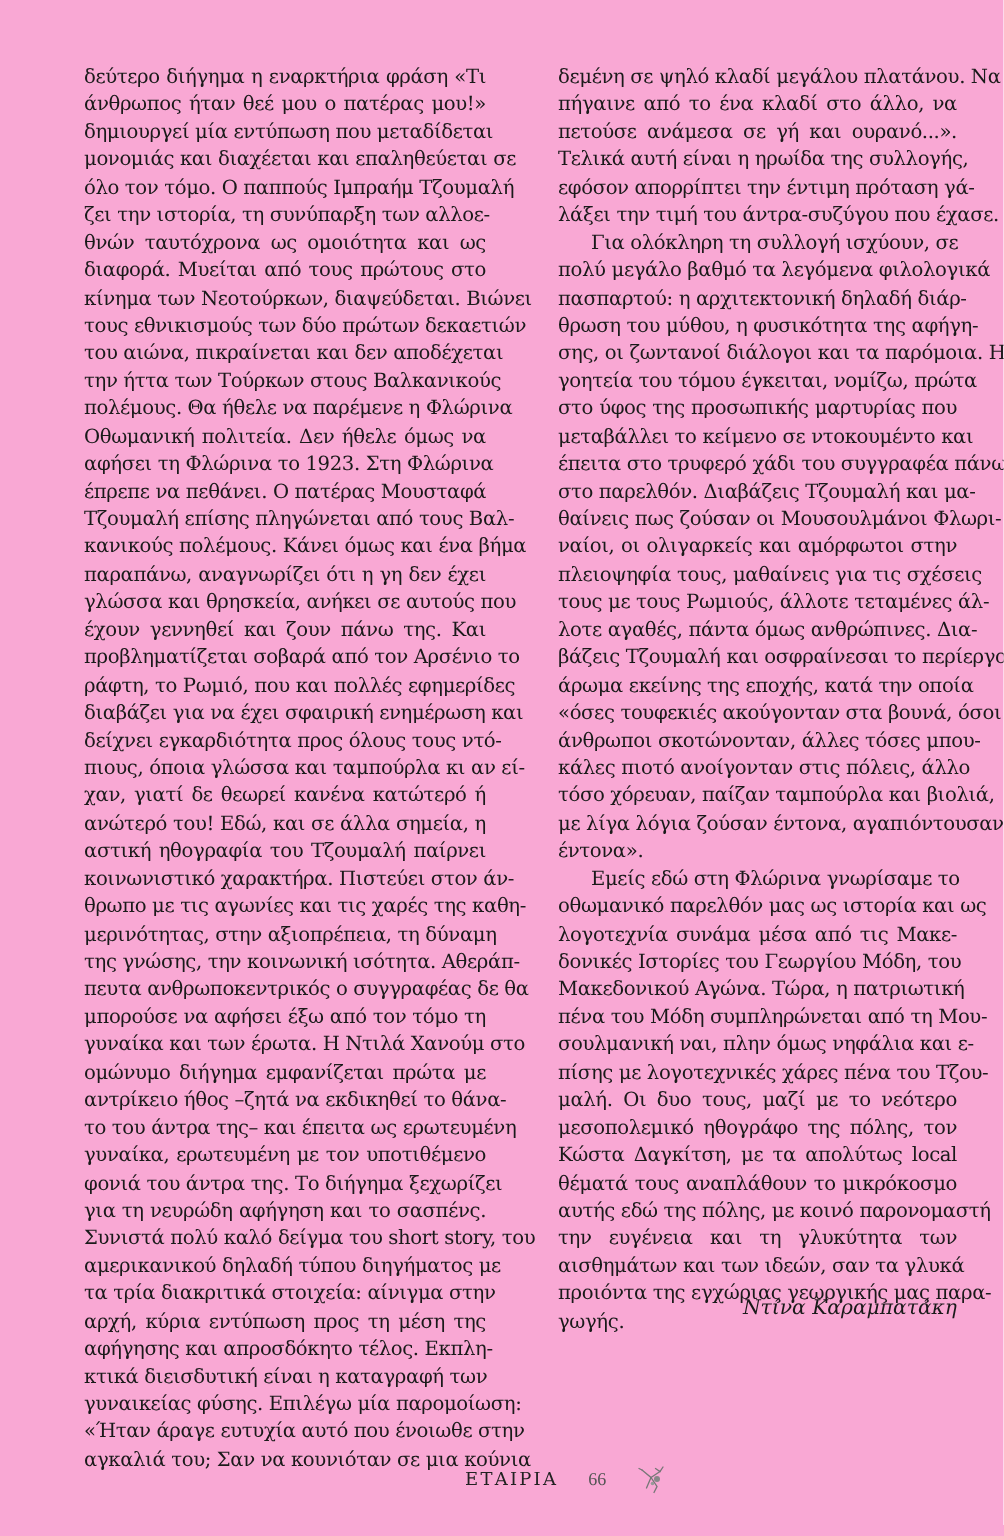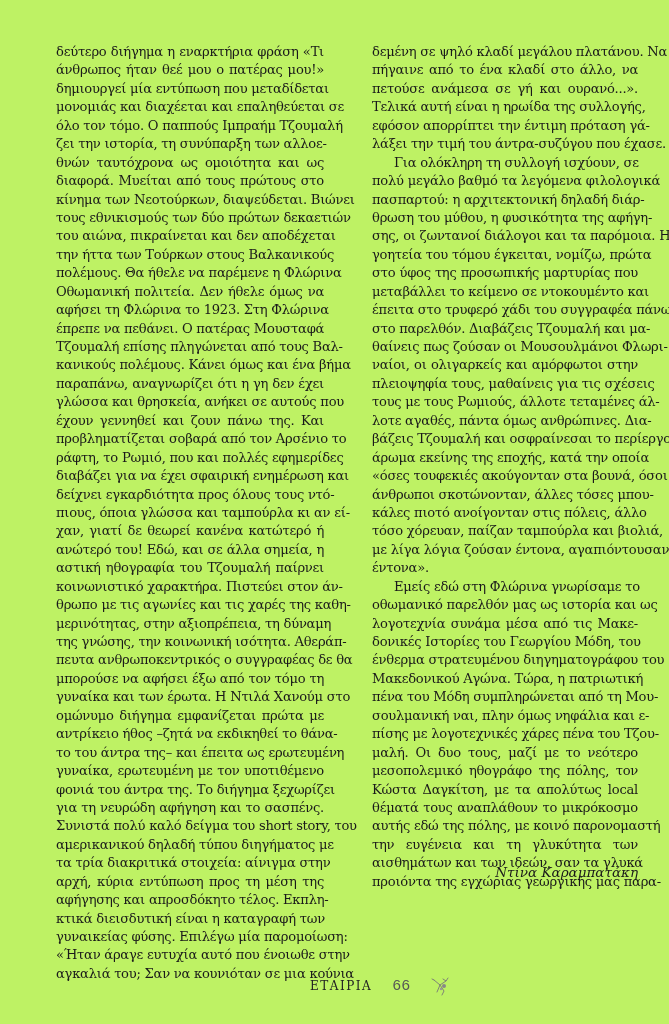--- a/index.html
+++ b/index.html
@@ -12,21 +12,21 @@
       height: 1024px;
       position: relative;
       overflow: hidden;
       font-family: "DejaVu Serif", "Liberation Serif", serif;
       color: #1a1a1a;
     }
     .page {
       position: absolute;
       left: 0; top: 0;
       width: 669px; height: 1024px;
-      background: #bef264;
+      background: #f9a8d4;
     }
     .column {
       position: absolute;
       top: 43px;
       width: 268px;
       font-size: 13.1px;
       line-height: 18.45px;
       letter-spacing: -0.25px;
     }
     .col-left { left: 56px; width: 268px; }
@@ -63,22 +63,22 @@
       align-items: center;
       gap: 20px;
     }
     .footer-title {
       font-family: "DejaVu Serif", serif;
       font-size: 12px;
       letter-spacing: 1.5px;
       color: #222;
     }
     .footer-page {
-      font-family: Liberation Mono, monospace;
-      font-size: 15px;
+      font-family: Liberation Serif, serif;
+      font-size: 12px;
       color: #555;
     }
     .footer-emblem {
       width: 22px;
       height: 22px;
       display: inline-block;
     }
   </style>
 </head>
 <body>
@@ -165,33 +165,33 @@
       <span class="line">«όσες τουφεκιές ακούγονταν στα βουνά, όσοι</span>
       <span class="line">άνθρωποι σκοτώνονταν, άλλες τόσες μπου-</span>
       <span class="line">κάλες πιοτό ανοίγονταν στις πόλεις, άλλο</span>
       <span class="line">τόσο χόρευαν, παίζαν ταμπούρλα και βιολιά,</span>
       <span class="line">με λίγα λόγια ζούσαν έντονα, αγαπιόντουσαν</span>
       <span class="line last">έντονα».</span>
       <span class="line indent">Εμείς εδώ στη Φλώρινα γνωρίσαμε το</span>
       <span class="line">οθωμανικό παρελθόν μας ως ιστορία και ως</span>
       <span class="line">λογοτεχνία συνάμα μέσα από τις Μακε-</span>
       <span class="line">δονικές Ιστορίες του Γεωργίου Μόδη, του</span>
-      <span class="line">ένθερμα στρατευμένου διηγηματογράφου του</span>
       <span class="line">Μακεδονικού Αγώνα. Τώρα, η πατριωτική</span>
       <span class="line">πένα του Μόδη συμπληρώνεται από τη Μου-</span>
       <span class="line">σουλμανική ναι, πλην όμως νηφάλια και ε-</span>
       <span class="line">πίσης με λογοτεχνικές χάρες πένα του Τζου-</span>
       <span class="line">μαλή. Οι δυο τους, μαζί με το νεότερο</span>
       <span class="line">μεσοπολεμικό ηθογράφο της πόλης, τον</span>
       <span class="line">Κώστα Δαγκίτση, με τα απολύτως local</span>
       <span class="line">θέματά τους αναπλάθουν το μικρόκοσμο</span>
       <span class="line">αυτής εδώ της πόλης, με κοινό παρονομαστή</span>
       <span class="line">την ευγένεια και τη γλυκύτητα των</span>
       <span class="line">αισθημάτων και των ιδεών, σαν τα γλυκά</span>
       <span class="line">προιόντα της εγχώριας γεωργικής μας παρα-</span>
+      <span class="line last">γωγής.</span>
     </div>
 
   <div class="signature">Ντίνα Καραμπατάκη</div>
 
   <div class="footer">
     <span class="footer-title">ΕΤΑΙΡΙΑ</span>
     <span class="footer-page">66</span>
     <span class="footer-emblem">
       <svg width="22" height="22" viewBox="0 0 22 22">
         <g stroke="#777" stroke-width="0.9" fill="none" stroke-linecap="round">

